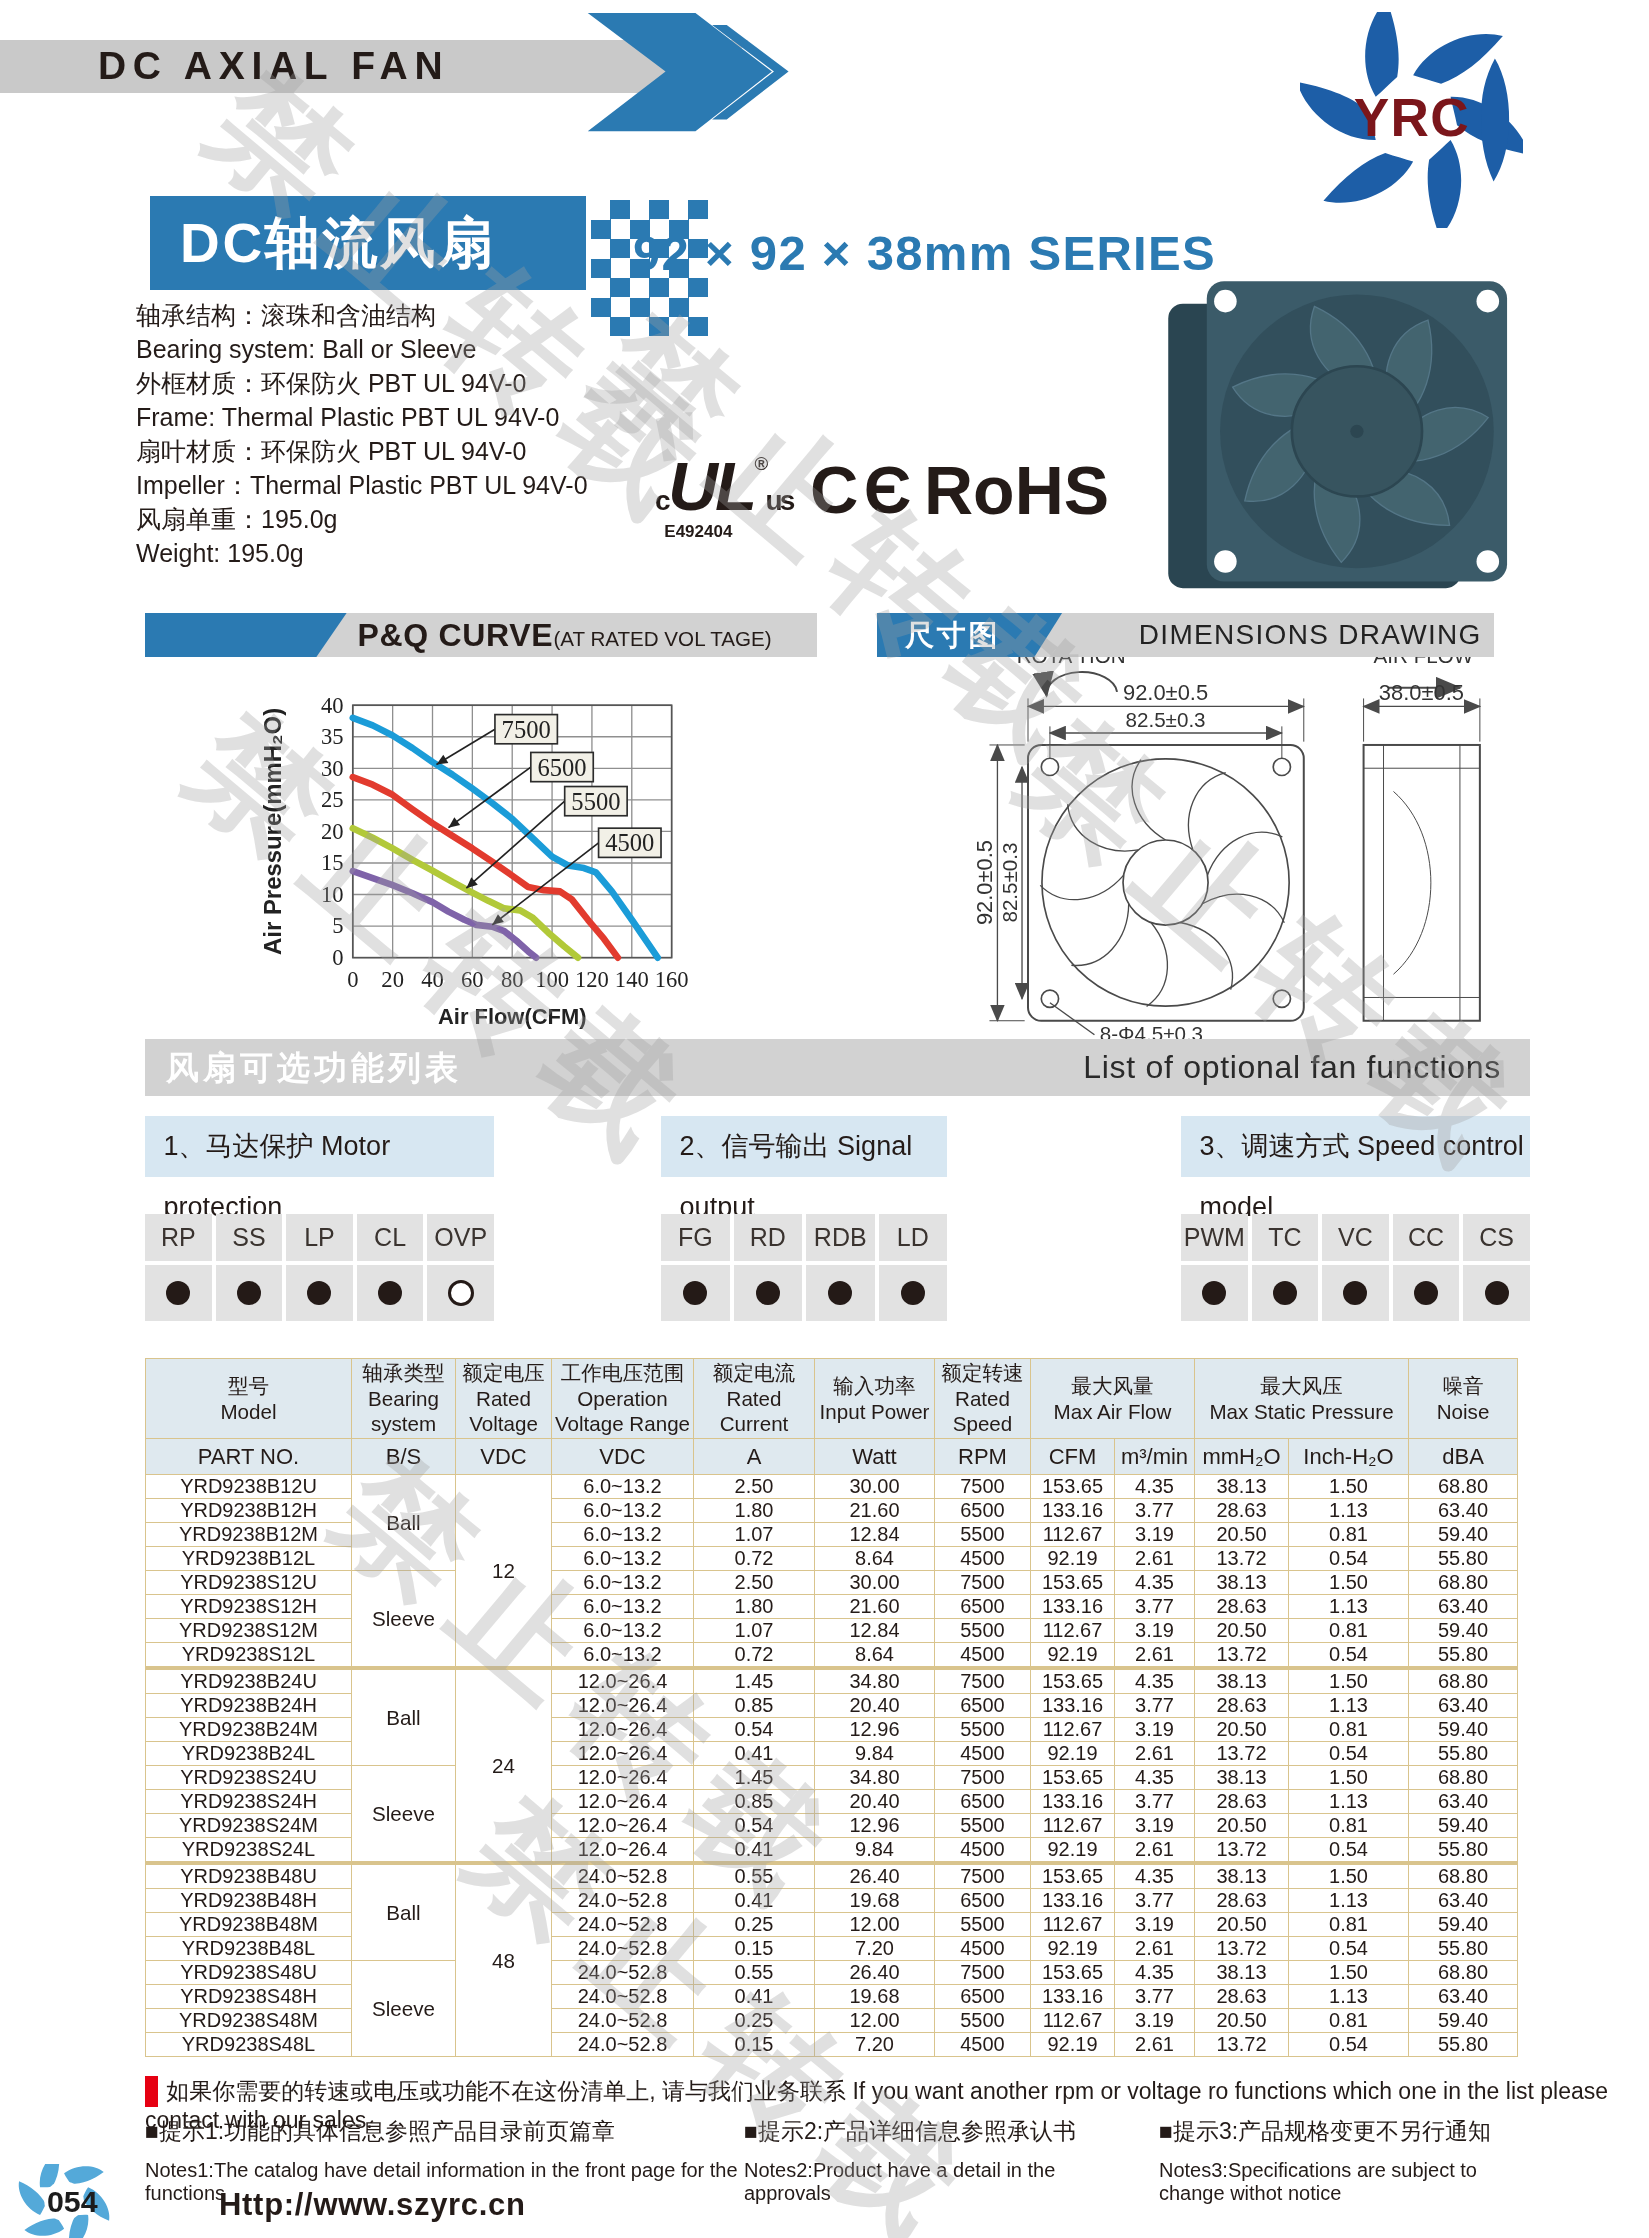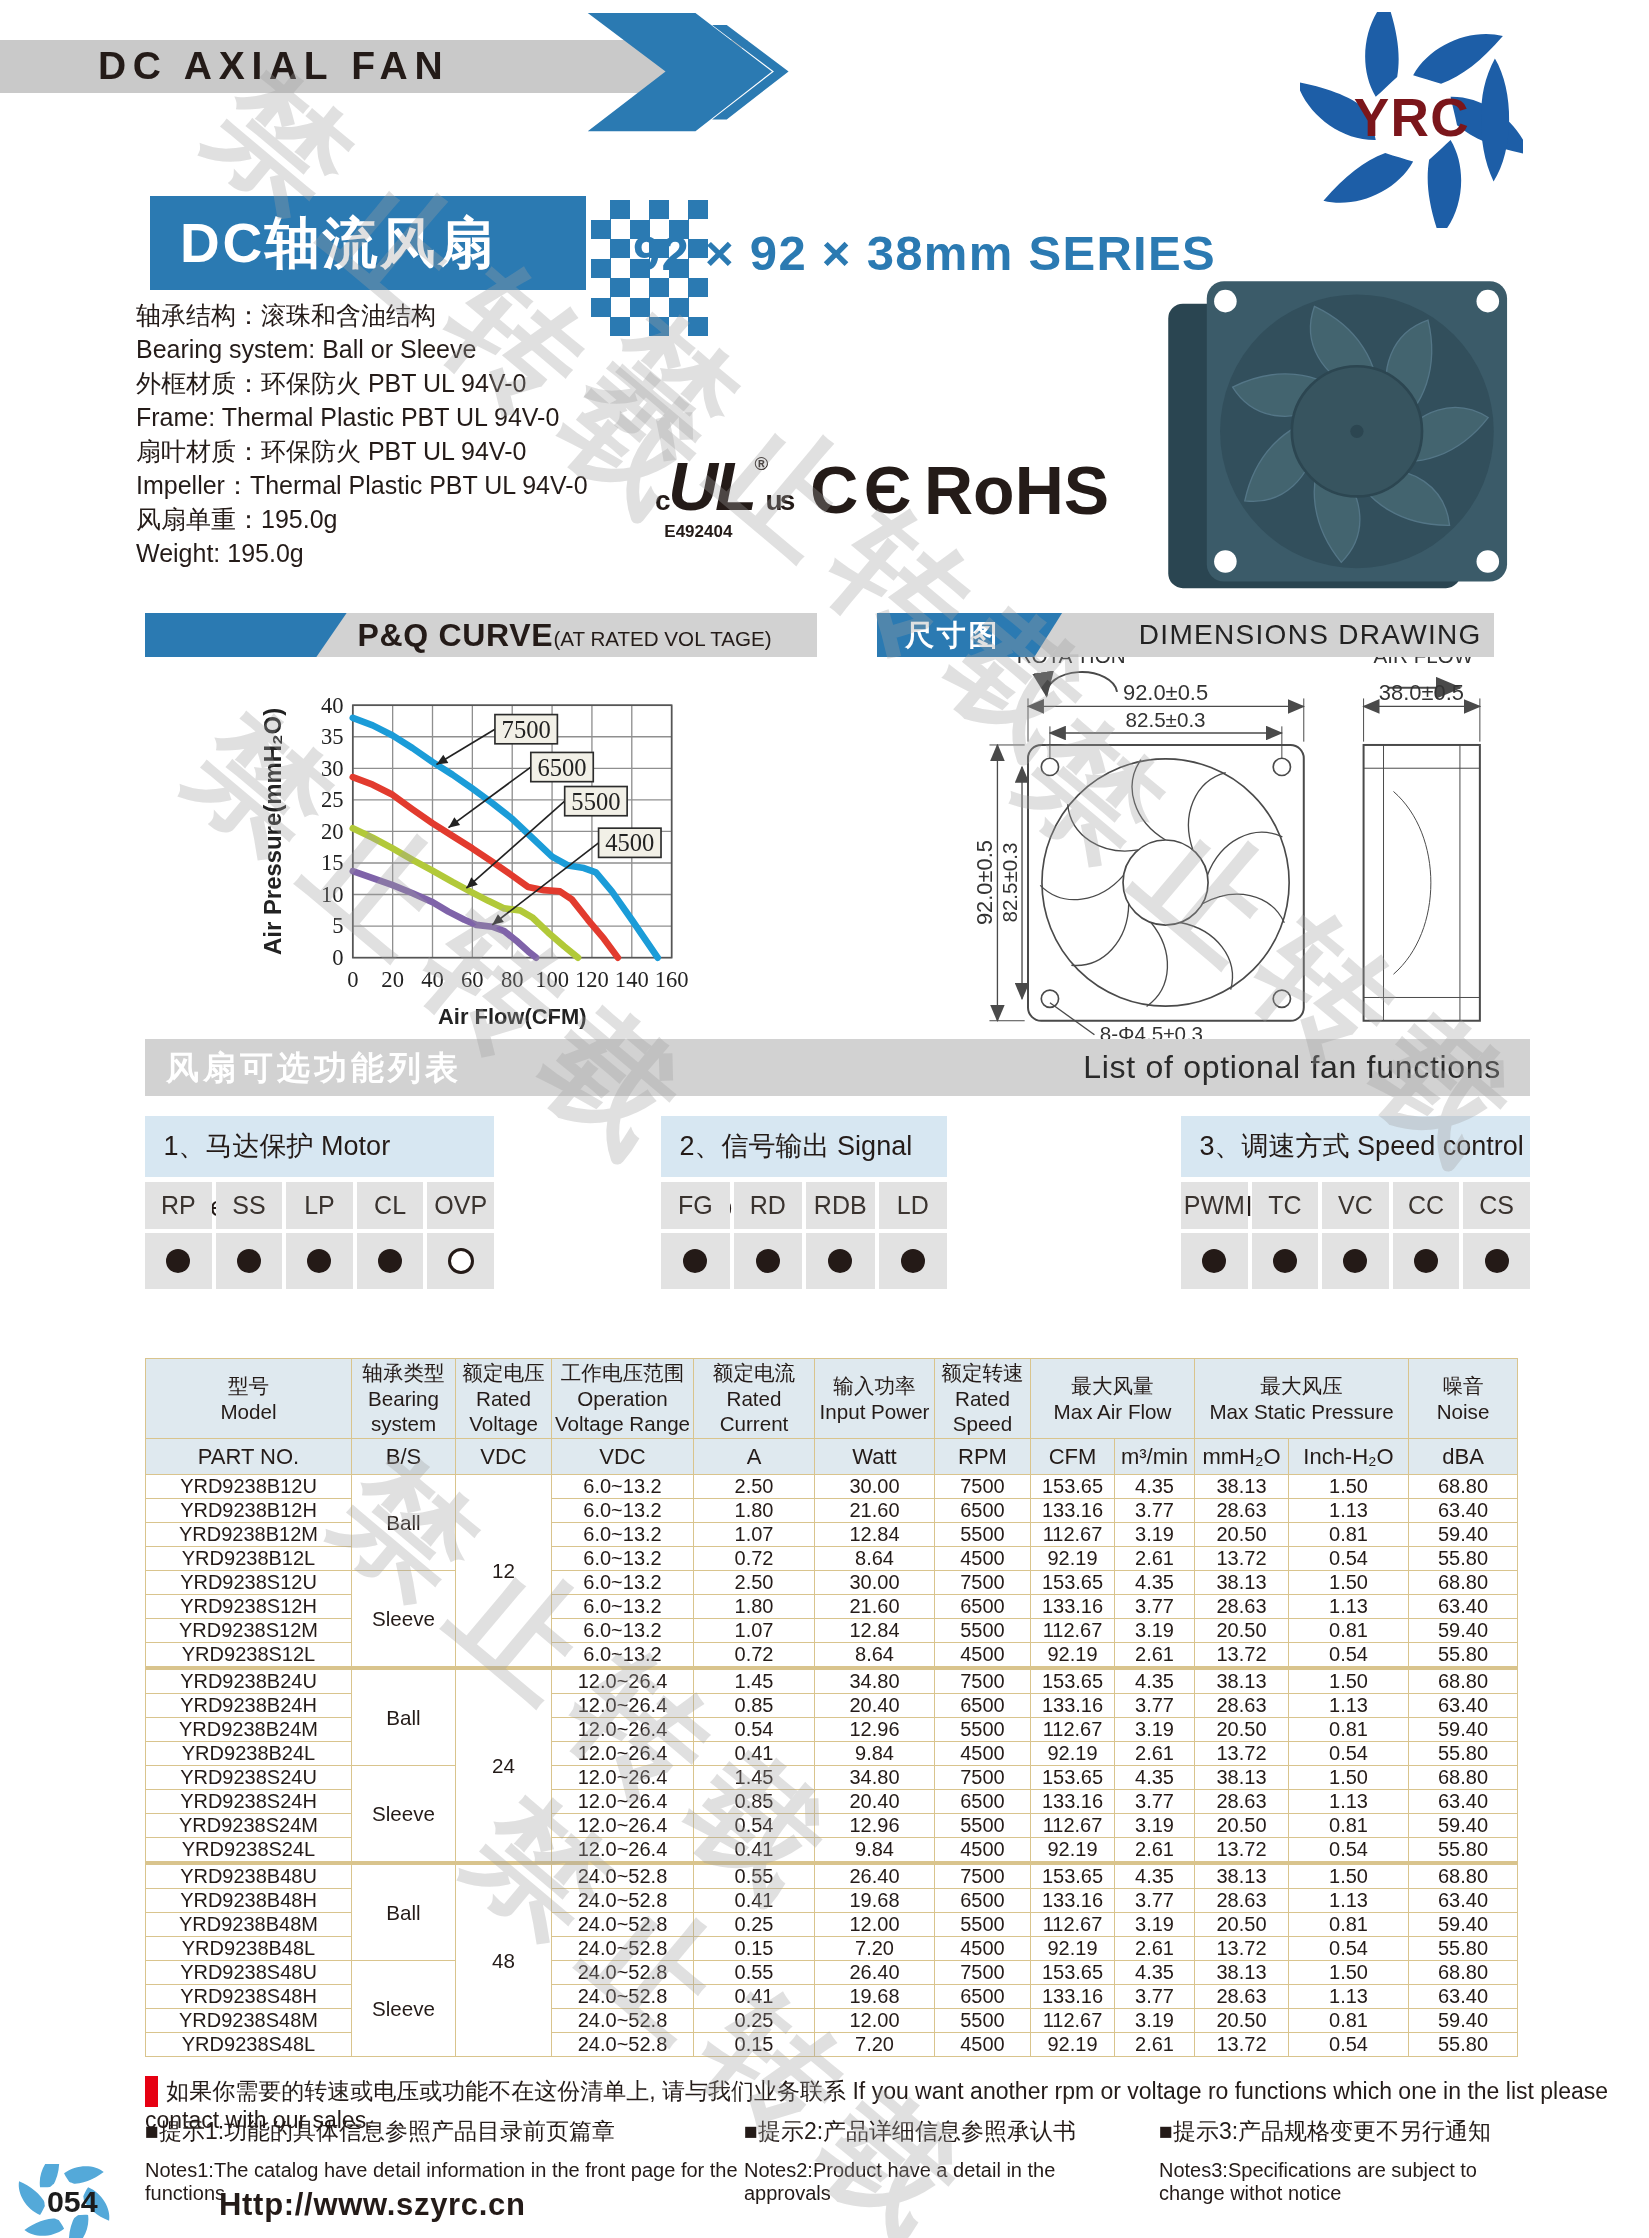--- a/index.html
+++ b/index.html
@@ -42,21 +42,21 @@
 
   
   .fband{left:145px;top:1039px;width:1385px;height:57px;background:#d2d2d2;z-index:4;}
   .fband .cn{position:absolute;left:21px;line-height:57px;font-size:33px;font-weight:bold;color:#fff;letter-spacing:4px;}
   .fband .en{position:absolute;right:29px;line-height:57px;font-size:32px;color:#2a2a2a;letter-spacing:0.7px;}
 
   
   .fgroup{position:absolute;top:1116px;}
   .fg-title{height:61px;background:#d7e7f2;font-size:27px;line-height:61px;padding-left:18.6px;color:#241b18;}
   .fg-cells,.fg-dots{display:flex;gap:4px;margin-top:4.7px;}
-  .fg-cell{flex:1;height:47px;background:#e2e2e2;text-align:center;line-height:47px;font-size:25px;color:#3a332f;}
+  .fg-cell{flex:1;height:47px;background:#e2e2e2;text-align:center;line-height:47px;font-size:25px;color:#3a332f;margin-top:32px;}
   .fg-dotcell{flex:1;height:56px;background:#e2e2e2;display:flex;align-items:center;justify-content:center;}
   .dot{width:24px;height:24px;border-radius:50%;background:#241a17;}
   .dot.open{background:#fff;border:3.3px solid #241a17;width:20px;height:20px;}
 
   
   .tbl-wrap{left:145px;top:1358px;width:1373px;}
   table.spec{border-collapse:collapse;width:1373px;table-layout:fixed;}
   table.spec th,table.spec td{border:1.3px solid #d9c48d;text-align:center;vertical-align:middle;}
   table.spec thead th{background:#dfe9ef;font-weight:normal;}
   table.spec .h1 th{height:72px;font-size:20.6px;line-height:1.25;}

